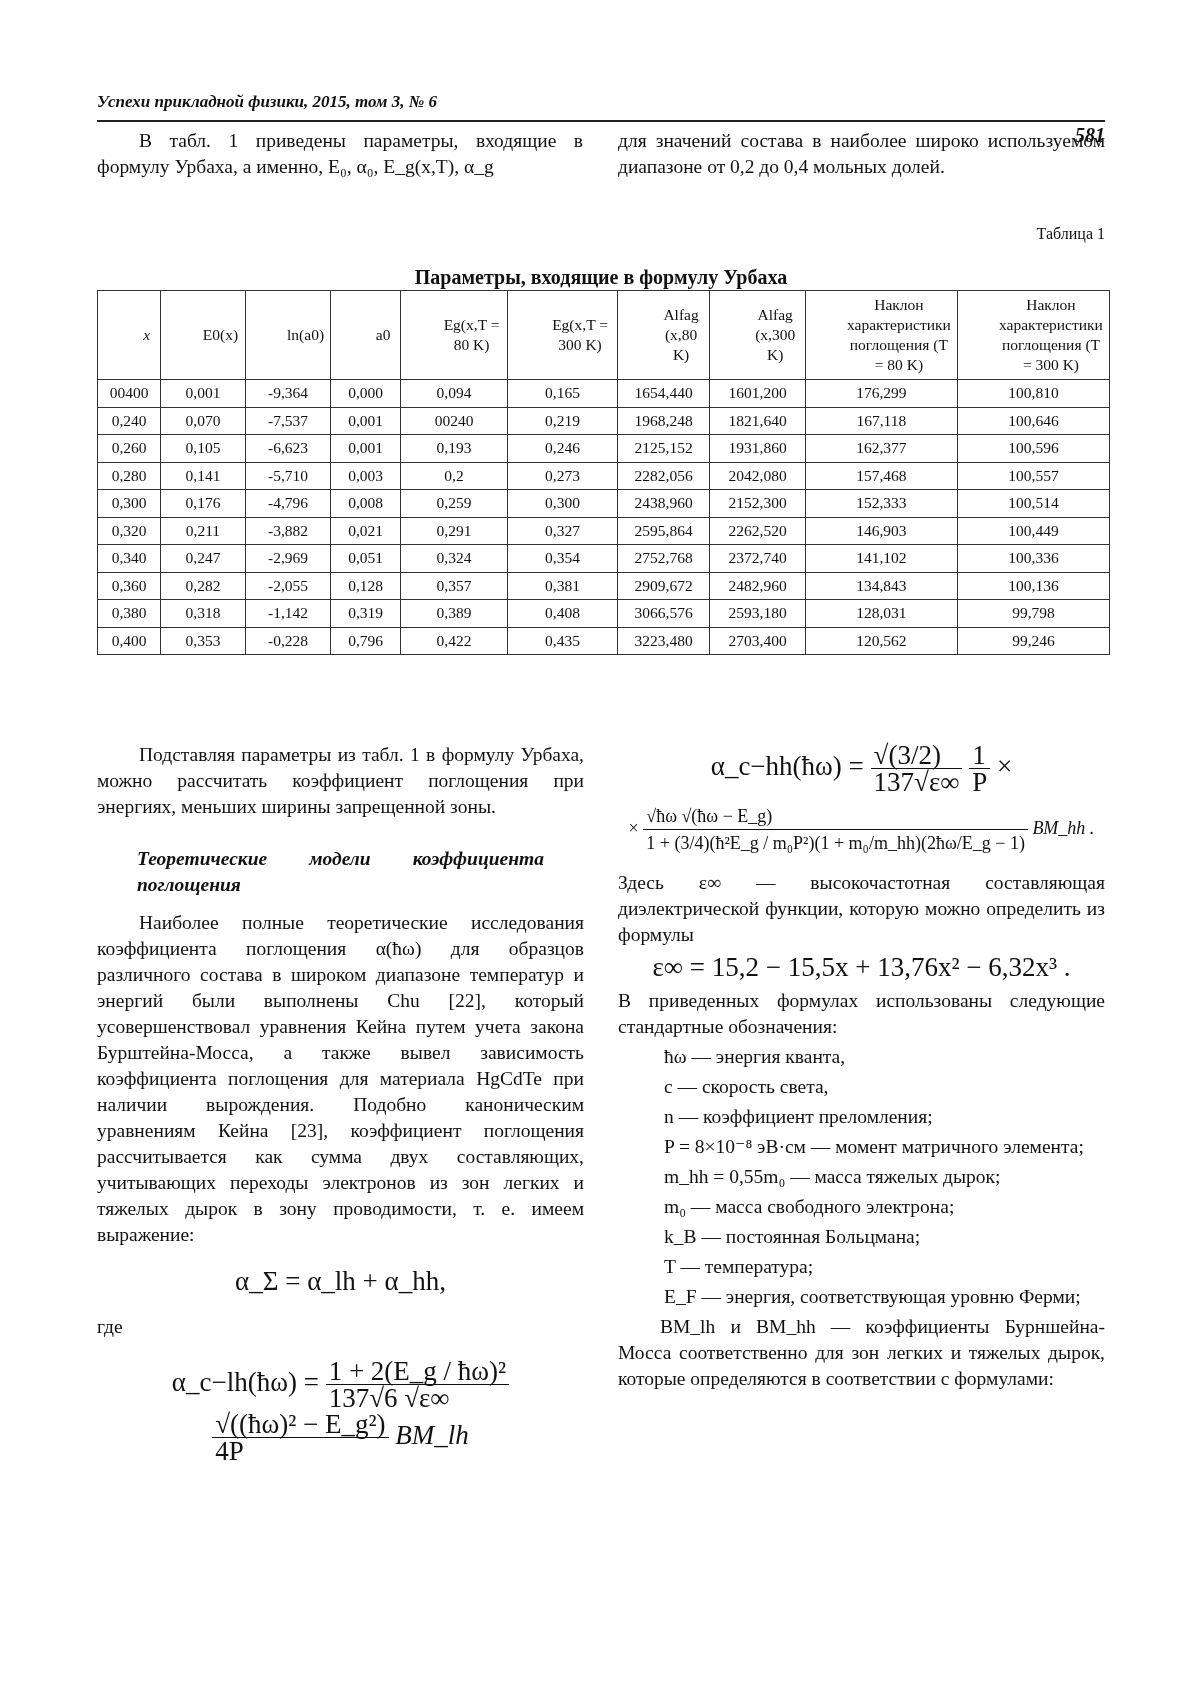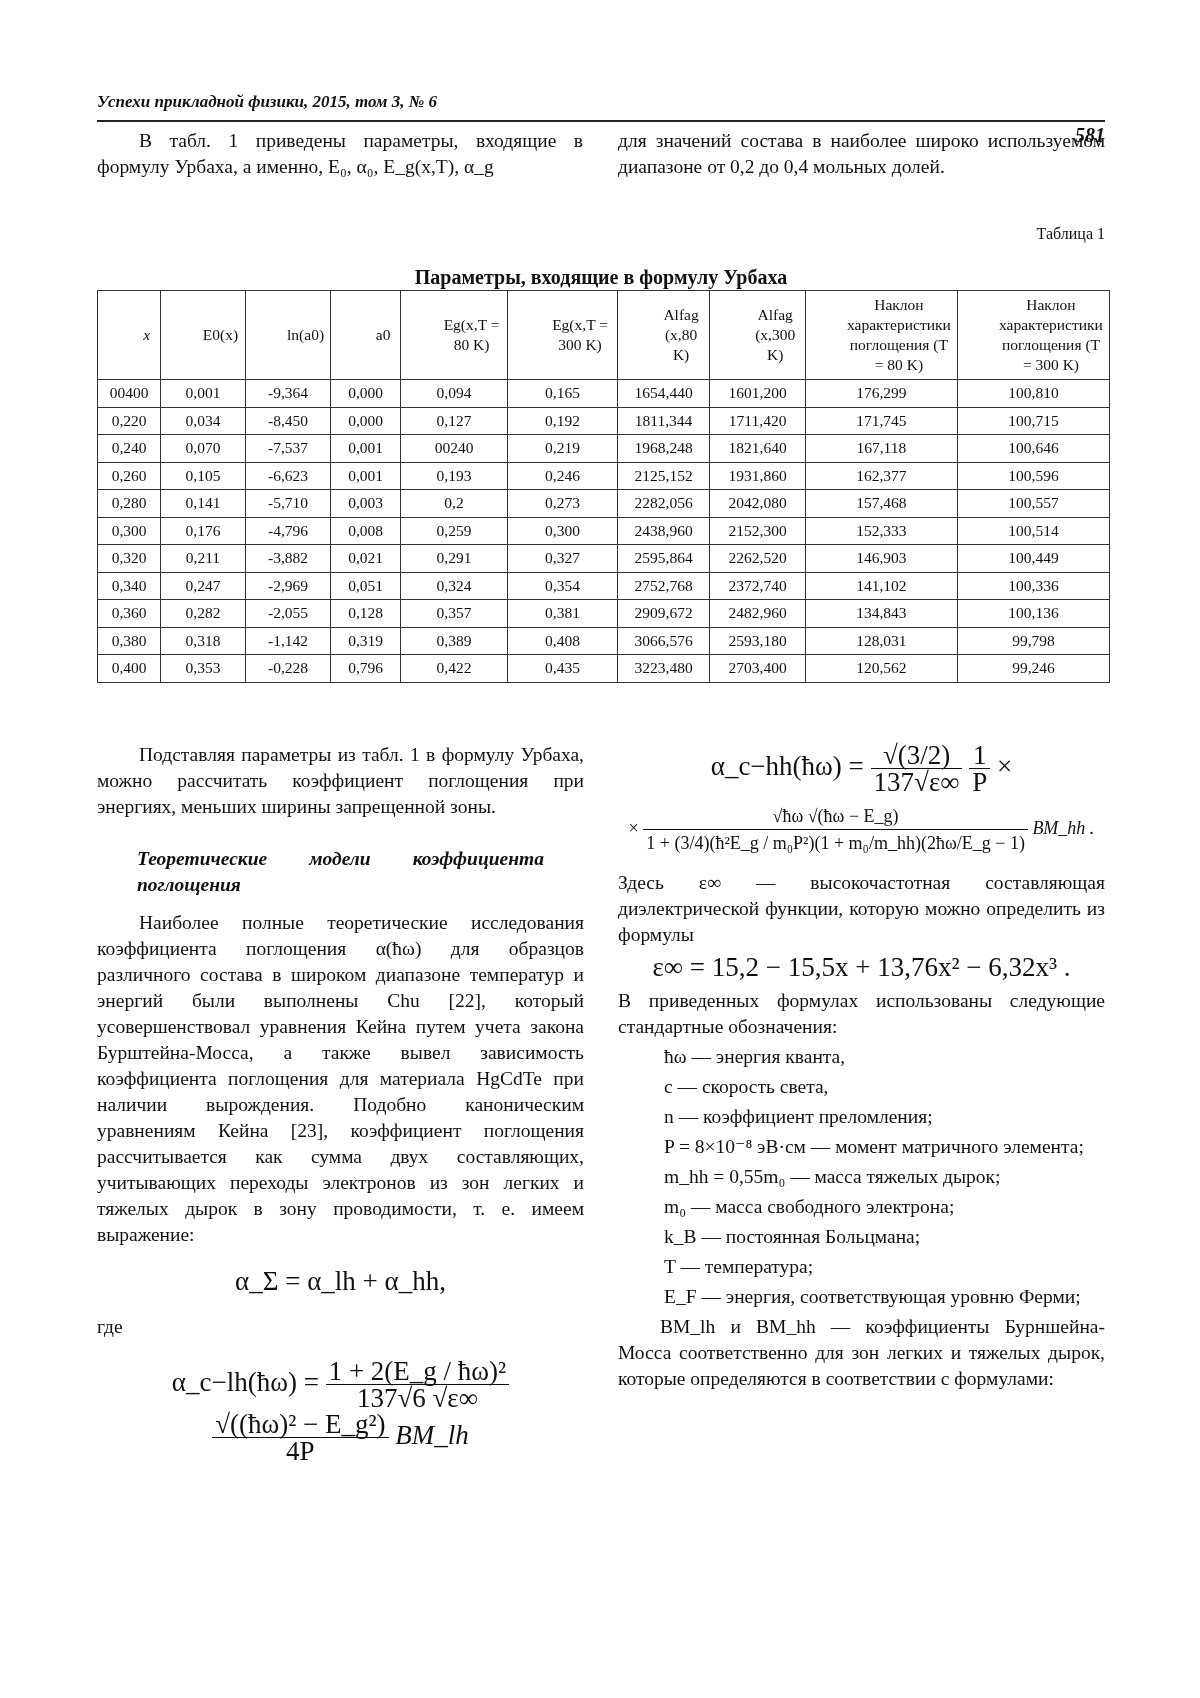--- a/index.html
+++ b/index.html
@@ -14,21 +14,21 @@
   .indent { text-indent: 42px; }
   .tcap { right: 95px; top: 225px; font-size: 16px; }
   .ttitle { left: 97px; width: 1008px; top: 258px; text-align: center; font-weight: bold; font-size: 20px; margin-top: 8px; }
   table.data { position: absolute; left: 97px; top: 290px; width: 1013px; border-collapse: collapse; font-size: 15.5px; }
   table.data th, table.data td { border: 1.5px solid #333; text-align: center; padding: 0 3px; font-weight: normal; }
   table.data th { height: 88px; line-height: 20px; padding-left: 38px; }
   table.data td { height: 26.5px; }
   .it { font-style: italic; }
   .heading { font-weight: bold; font-style: italic; font-size: 19.5px; line-height: 26px; }
   .formula { text-align: center; font-size: 27px; font-style: normal; }
-  .frac { display: inline-block; vertical-align: middle; text-align: center; font-family: Liberation Serif, serif; }
+  .frac { display: inline-block; vertical-align: middle; text-align: left; font-family: Liberation Serif, serif; }
   .frac > span { display: block; padding: 0 3px; }
   .frac > span.num { border-bottom: 1.5px solid #111; }
   .sym { font-style: italic; }
   .defs p { margin: 4px; padding-left: 42px; }
 </style>
 </head>
 <body>
 
 <div class="abs running-head">
   <span class="journal">Успехи прикладной физики, 2015, том 3, № 6</span>
@@ -67,32 +67,20 @@
         <td>-9,364</td>
         <td>0,000</td>
         <td>0,094</td>
         <td>0,165</td>
         <td>1654,440</td>
         <td>1601,200</td>
         <td>176,299</td>
         <td>100,810</td>
       </tr>
       <tr>
-        <td>0,220</td>
-        <td>0,034</td>
-        <td>-8,450</td>
-        <td>0,000</td>
-        <td>0,127</td>
-        <td>0,192</td>
-        <td>1811,344</td>
-        <td>1711,420</td>
-        <td>171,745</td>
-        <td>100,715</td>
-      </tr>
-      <tr>
         <td>0,240</td>
         <td>0,070</td>
         <td>-7,537</td>
         <td>0,001</td>
         <td>00240</td>
         <td>0,219</td>
         <td>1968,248</td>
         <td>1821,640</td>
         <td>167,118</td>
         <td>100,646</td>

